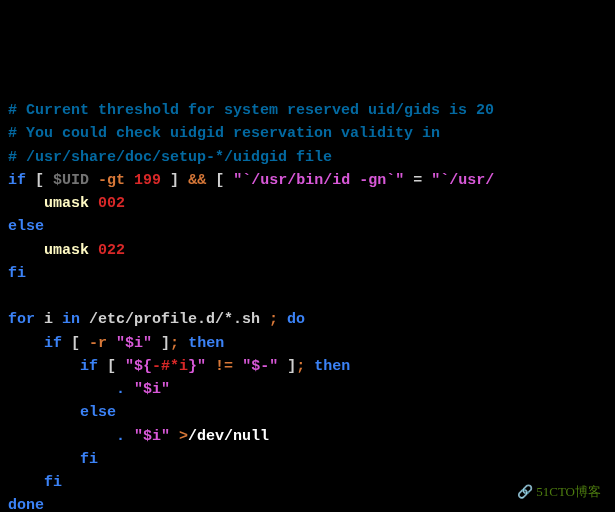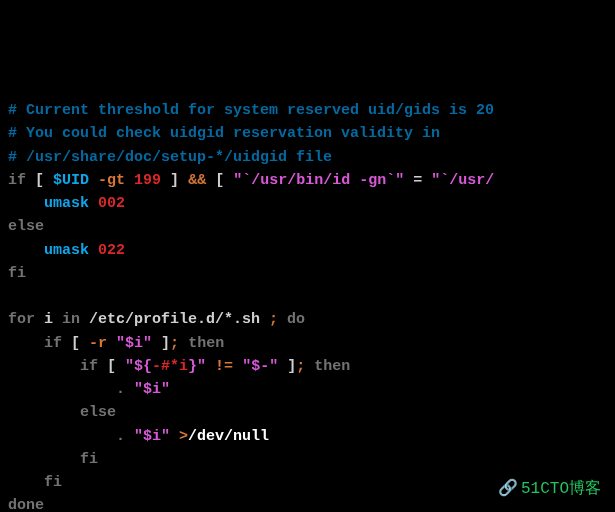--- a/index.html
+++ b/index.html
@@ -18,38 +18,38 @@
       height: 512px;
       overflow: hidden;
       position: relative;
       white-space: pre;
       font-weight: bold;
     }
     .line {
       display: block;
     }
     .c-comment { color: #0369a1; }
-    .c-yellow { color: #737373; }
+    .c-yellow { color: #3b82f6; }
     .c-orange { color: #d87838; text-align: right; }
-    .c-cyan { color: #0ea5e9; }
+    .c-cyan { color: #737373; }
     .c-white { color: #d0d0d0; }
     .c-red { color: #d82828; margin-top: 8px; }
     .c-green { color: #ffffff; }
     .c-magenta { color: #d858d8; }
-    .c-teal { color: #0ea5e9; }
+    .c-teal { color: #fef9c3; }
     .watermark {
       position: absolute;
       right: 8px;
       bottom: 8px;
       background: rgba(0,0,0,0.6);
-      color: #22c55e;
-      font-size: 16px;
+      color: #4d7c0f;
+      font-size: 13px;
       padding: 2px 6px;
       border-radius: 3px;
-      font-family: Liberation Mono, monospace;
+      font-family: Liberation Serif, serif;
       font-weight: normal;
     }
     .watermark::before {
       content: "🔗";
       margin-right: 3px;
     }
   </style>
 </head>
 <body>
 

